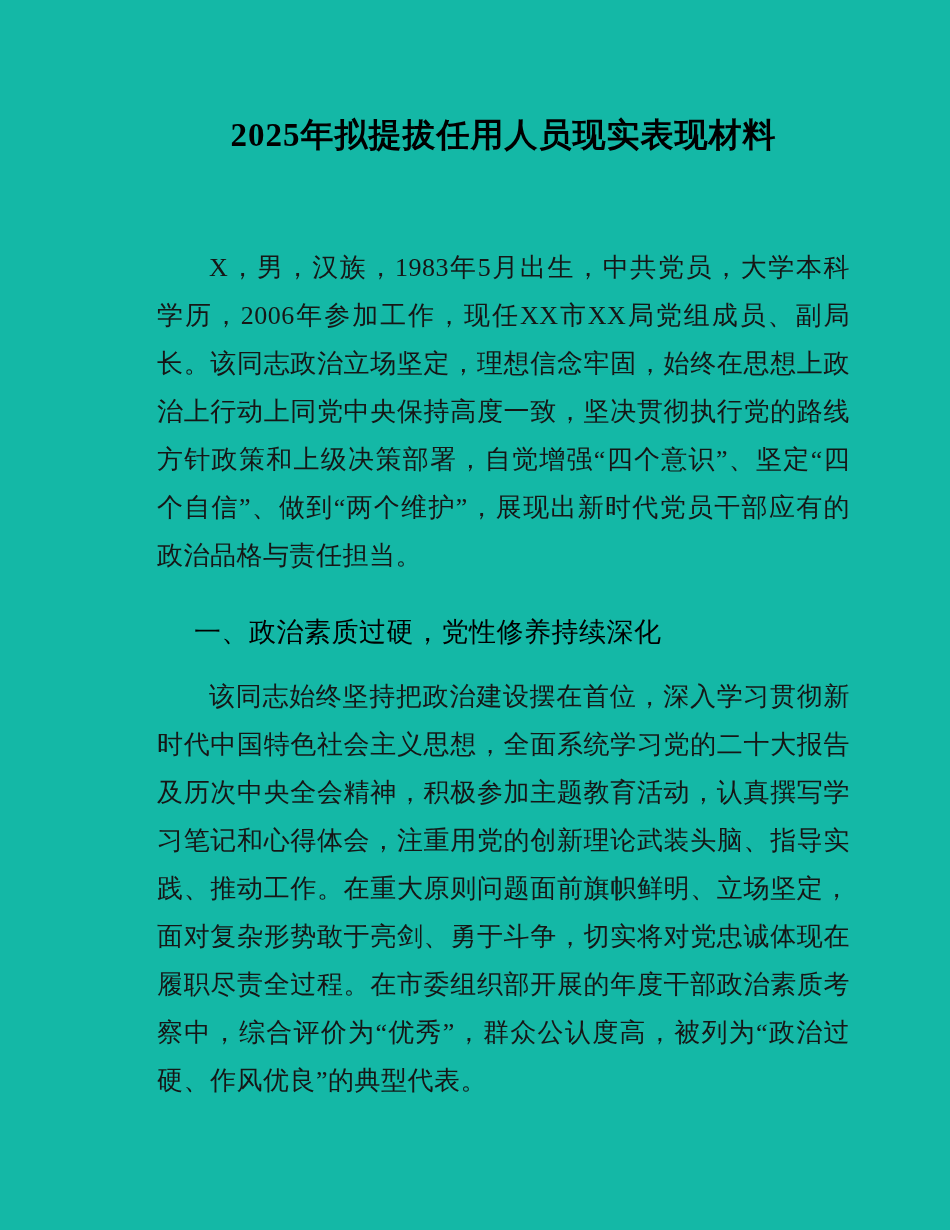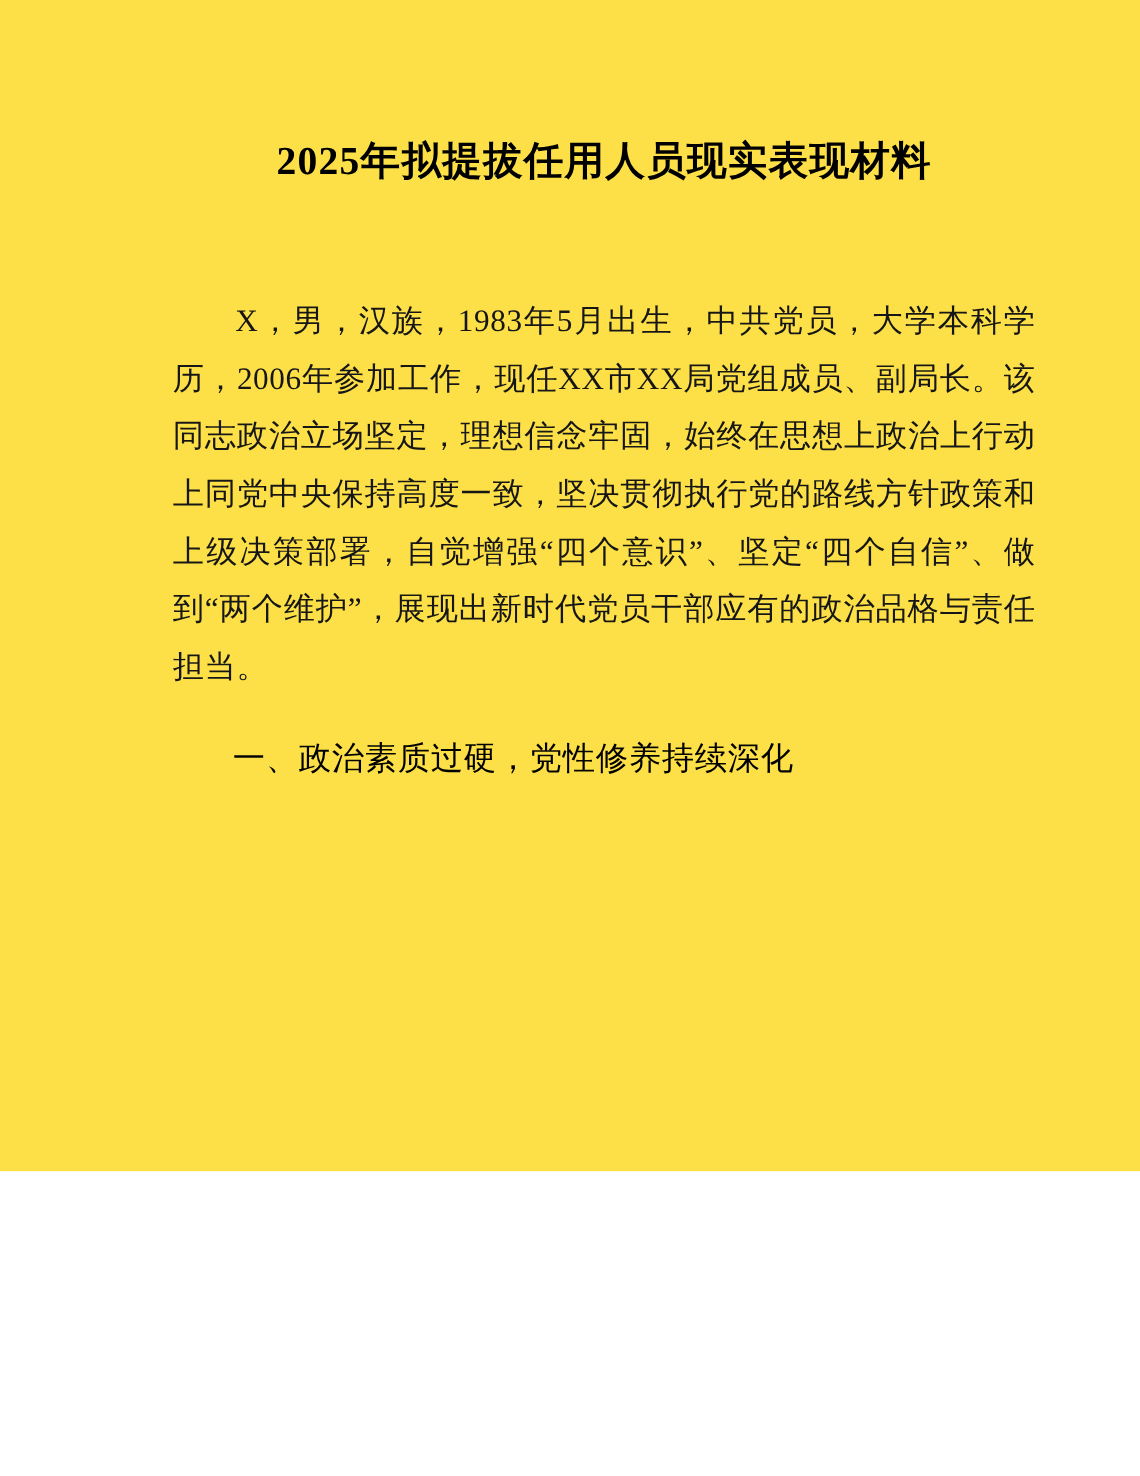--- a/index.html
+++ b/index.html
@@ -8,22 +8,22 @@
     padding: 0;
     background: #ffffff;
   }
   body {
     width: 950px;
     height: 1230px;
     overflow: hidden;
   }
   .page {
     width: 950px;
-    height: 976px;
-    background: #fde047;
+    height: 1230px;
+    background: #14b8a6;
     padding: 112px 83px 0 140px;
   }
   .doc-title {
     font-family: "Liberation Serif", "DejaVu Serif", serif;
     font-weight: bold;
     font-size: 33px;
     line-height: 46px;
     color: #000000;
     text-align: center;
     letter-spacing: 1px;
@@ -32,21 +32,21 @@
   .body-para {
     font-family: "Liberation Serif", "DejaVu Serif", serif;
     font-weight: normal;
     font-size: 26px;
     line-height: 48px;
     color: #161616;
     text-align: justify;
     text-justify: inter-ideograph;
     text-indent: 2em;
     letter-spacing: 0.5px;
-    margin: 4px;
+    margin: 17px;
   }
   .section-heading {
     font-family: "Liberation Sans", "DejaVu Sans", sans-serif;
     font-weight: normal;
     font-size: 27px;
     line-height: 48px;
     color: #000000;
     text-indent: 2em;
     letter-spacing: 0.5px;
     margin: 28px 0 12px 0;
@@ -55,13 +55,14 @@
 </head>
 <body>
 
 <div class="page">
   <h1 class="doc-title">2025年拟提拔任用人员现实表现材料</h1>
 
   <p class="body-para">X，男，汉族，1983年5月出生，中共党员，大学本科学历，2006年参加工作，现任XX市XX局党组成员、副局长。该同志政治立场坚定，理想信念牢固，始终在思想上政治上行动上同党中央保持高度一致，坚决贯彻执行党的路线方针政策和上级决策部署，自觉增强“四个意识”、坚定“四个自信”、做到“两个维护”，展现出新时代党员干部应有的政治品格与责任担当。</p>
 
   <h2 class="section-heading">一、政治素质过硬，党性修养持续深化</h2>
 
+  <p class="body-para">该同志始终坚持把政治建设摆在首位，深入学习贯彻新时代中国特色社会主义思想，全面系统学习党的二十大报告及历次中央全会精神，积极参加主题教育活动，认真撰写学习笔记和心得体会，注重用党的创新理论武装头脑、指导实践、推动工作。在重大原则问题面前旗帜鲜明、立场坚定，面对复杂形势敢于亮剑、勇于斗争，切实将对党忠诚体现在履职尽责全过程。在市委组织部开展的年度干部政治素质考察中，综合评价为“优秀”，群众公认度高，被列为“政治过硬、作风优良”的典型代表。</p>
 </div>
 
 </body></html>

